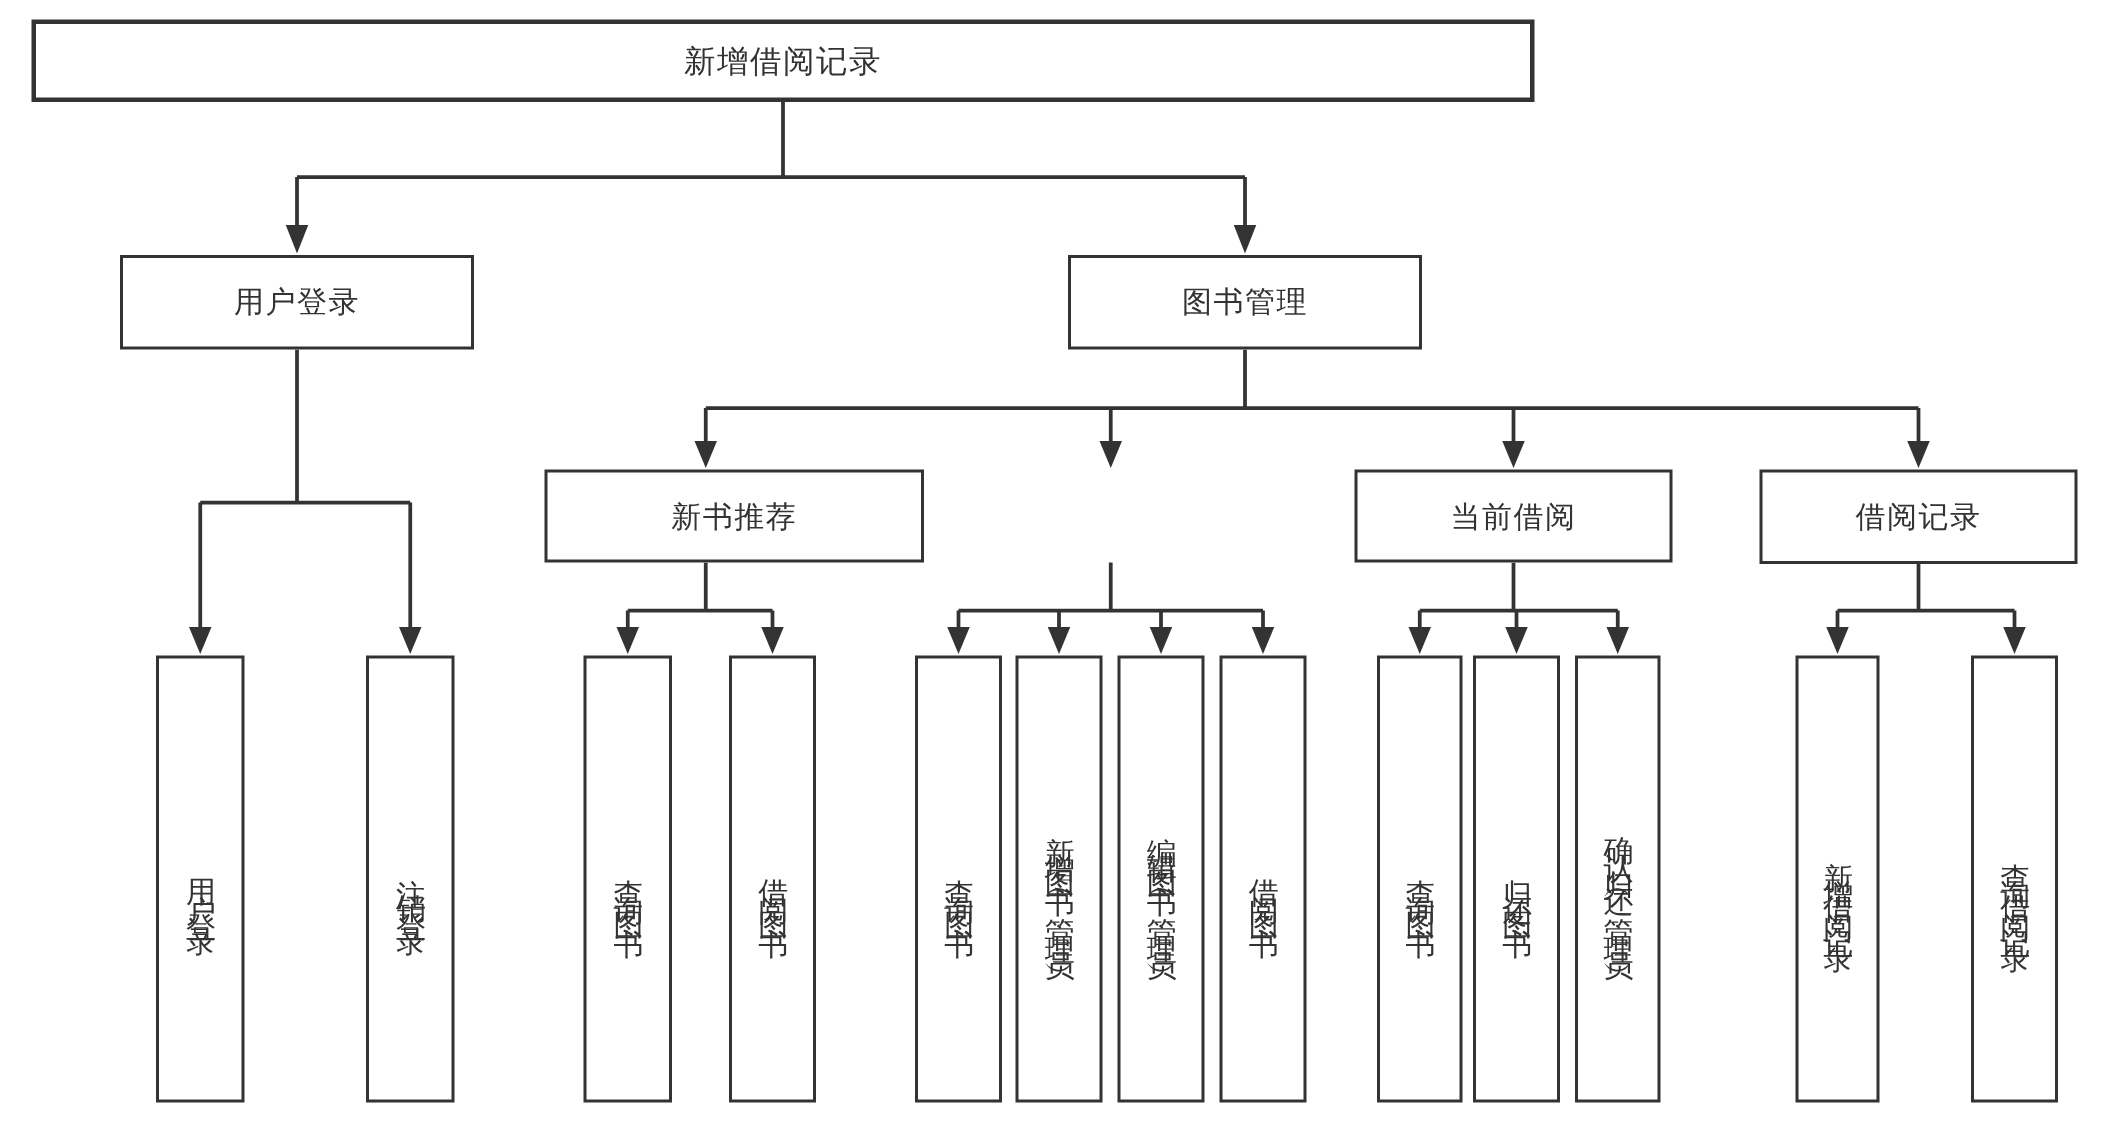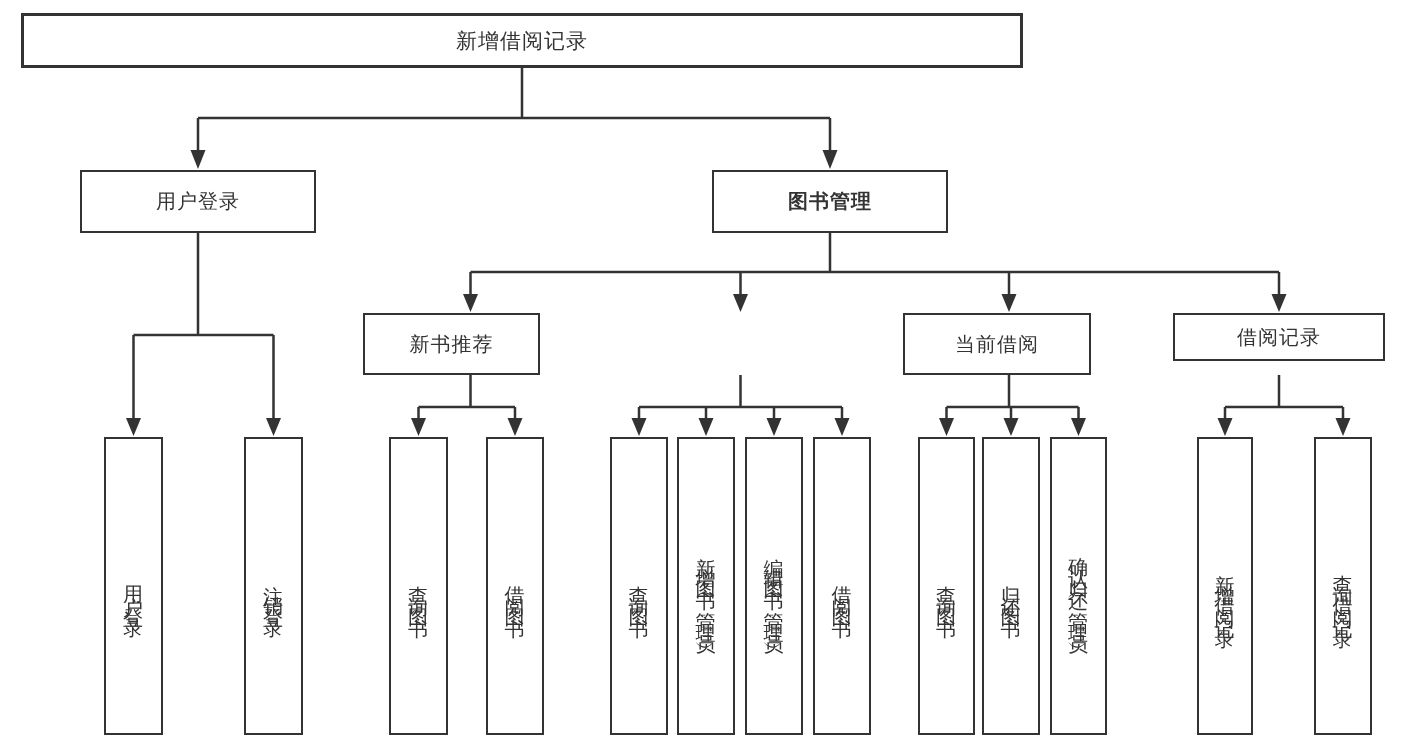--- a/index.html
+++ b/index.html
@@ -19,25 +19,25 @@
   .node.root{border-width:3px;font-size:21px;letter-spacing:1px;}
   .hnode{font-size:20px;letter-spacing:1px;}
   .vnode span{
     writing-mode:vertical-rl;text-orientation:mixed;
     font-size:20px;line-height:1;letter-spacing:11px;
     margin-bottom:-11px;white-space:nowrap;
   }
   
   .n-root{left:21px;top:13px;width:1002px;height:55px;}
   .n-user-login{left:80px;top:170px;width:236px;height:63px;}
-  .n-book-mgmt{left:712px;top:170px;width:236px;height:63px;font-weight:bold;}
-  .n-new-book{left:363px;top:313px;width:177px;height:62px;}
+  .n-book-mgmt{left:712px;top:170px;width:236px;height:63px;}
+  .n-new-book{left:363px;top:313px;width:253px;height:62px;}
   .n-book-borrow{left:633px;top:313px;width:215px;height:62px;}
-  .n-current-borrow{left:903px;top:313px;width:188px;height:62px;}
-  .n-borrow-record{left:1173px;top:313px;width:212px;height:48px;align-items:center;}
+  .n-current-borrow{left:903px;top:313px;width:212px;height:62px;}
+  .n-borrow-record{left:1173px;top:313px;width:212px;height:63px;align-items:center;}
   
   .n-a1{left:104px;top:437px;width:59px;height:298px;}
   .n-a2{left:244px;top:437px;width:59px;height:298px;}
   .n-b1{left:389px;top:437px;width:59px;height:298px;}
   .n-b2{left:486px;top:437px;width:58px;height:298px;}
   .n-c1{left:610px;top:437px;width:58px;height:298px;}
   .n-c2{left:677px;top:437px;width:58px;height:298px;}
   .n-c3{left:745px;top:437px;width:58px;height:298px;}
   .n-c4{left:813px;top:437px;width:58px;height:298px;}
   .n-d1{left:918px;top:437px;width:57px;height:298px;}

